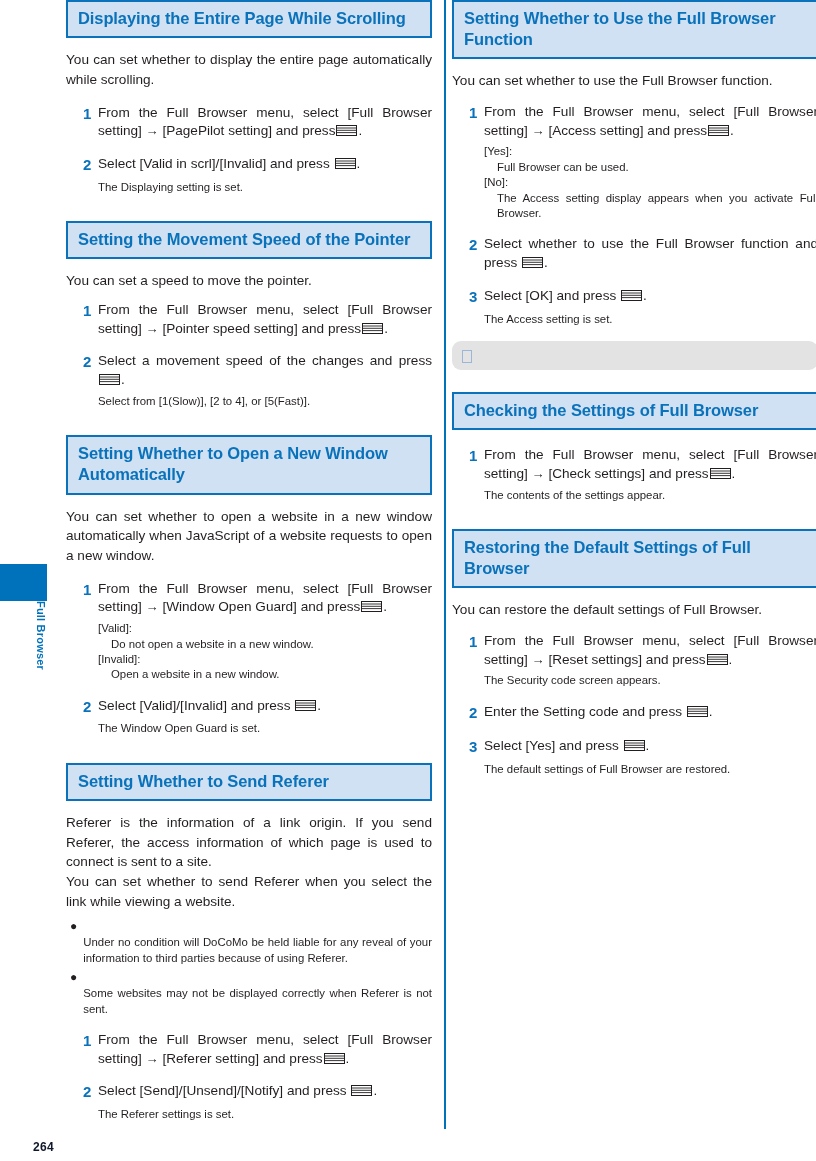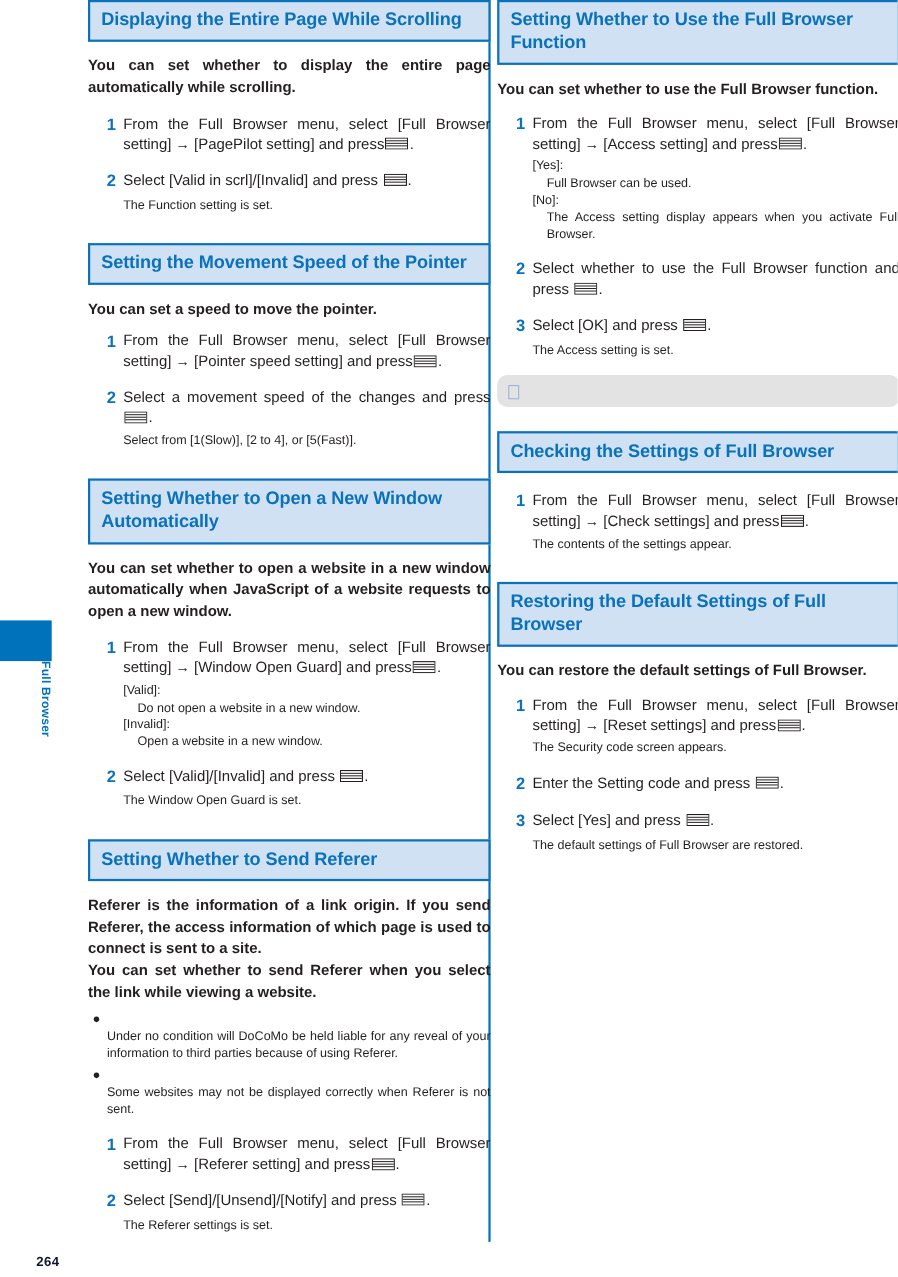--- a/index.html
+++ b/index.html
@@ -62,21 +62,21 @@
     height: 1129px;
     background: #0072bc;
   }
 
   
   .col {
     position: absolute;
     top: 0;
     width: 366px;
   }
-  .col-left  { left: 80px; }
+  .col-left  { left: 66px; }
   .col-right { left: 452px; }
 
   
   .heading {
     border: 2px solid #0a72bb;
     background: #cfe1f2;
     color: #0a72bb;
     font-size: 16.5px;
     font-weight: bold;
     line-height: 1.28;
@@ -85,21 +85,20 @@
     letter-spacing: -0.1px;
   }
 
   
   .para {
     font-size: 13.6px;
     line-height: 1.45;
     text-align: justify;
     color: #231f20;
     letter-spacing: 0px;
-    font-weight: bold;
   }
 
   
   .step {
     display: flex;
     align-items: flex-start;
     gap: 6px;
     padding-left: 17px;
   }
   .step-num {
@@ -218,21 +217,21 @@
   <div class="step">
     <span class="step-num">2</span>
     <span class="step-text nojust"><span>Select [Valid in scrl]/[Invalid] and press</span> <span class="keyicon"><svg width="21" height="11" viewBox="0 0 21 11">
             <rect x="0.5" y="0.5" width="20" height="10" fill="#fff" stroke="#231f20"></rect>
             <line x1="1" y1="3" x2="20" y2="3" stroke="#231f20" stroke-width="0.9"></line>
             <line x1="1" y1="5.3" x2="20" y2="5.3" stroke="#231f20" stroke-width="0.9"></line>
             <line x1="1" y1="7.6" x2="20" y2="7.6" stroke="#231f20" stroke-width="0.9"></line>
           </svg></span><span>.</span></span>
   </div>
   <div class="sp4"></div>
-  <div class="sub">The Function setting is set.</div>
+  <div class="sub">The Displaying setting is set.</div>
 
   <div class="sp26"></div>
 
   <div class="heading">Setting the Movement Speed of the Pointer</div>
   <div class="sp12"></div>
   <div class="para">You can set a speed to move the pointer.</div>
   <div class="sp10"></div>
 
   <div class="step">
     <span class="step-num">1</span>

